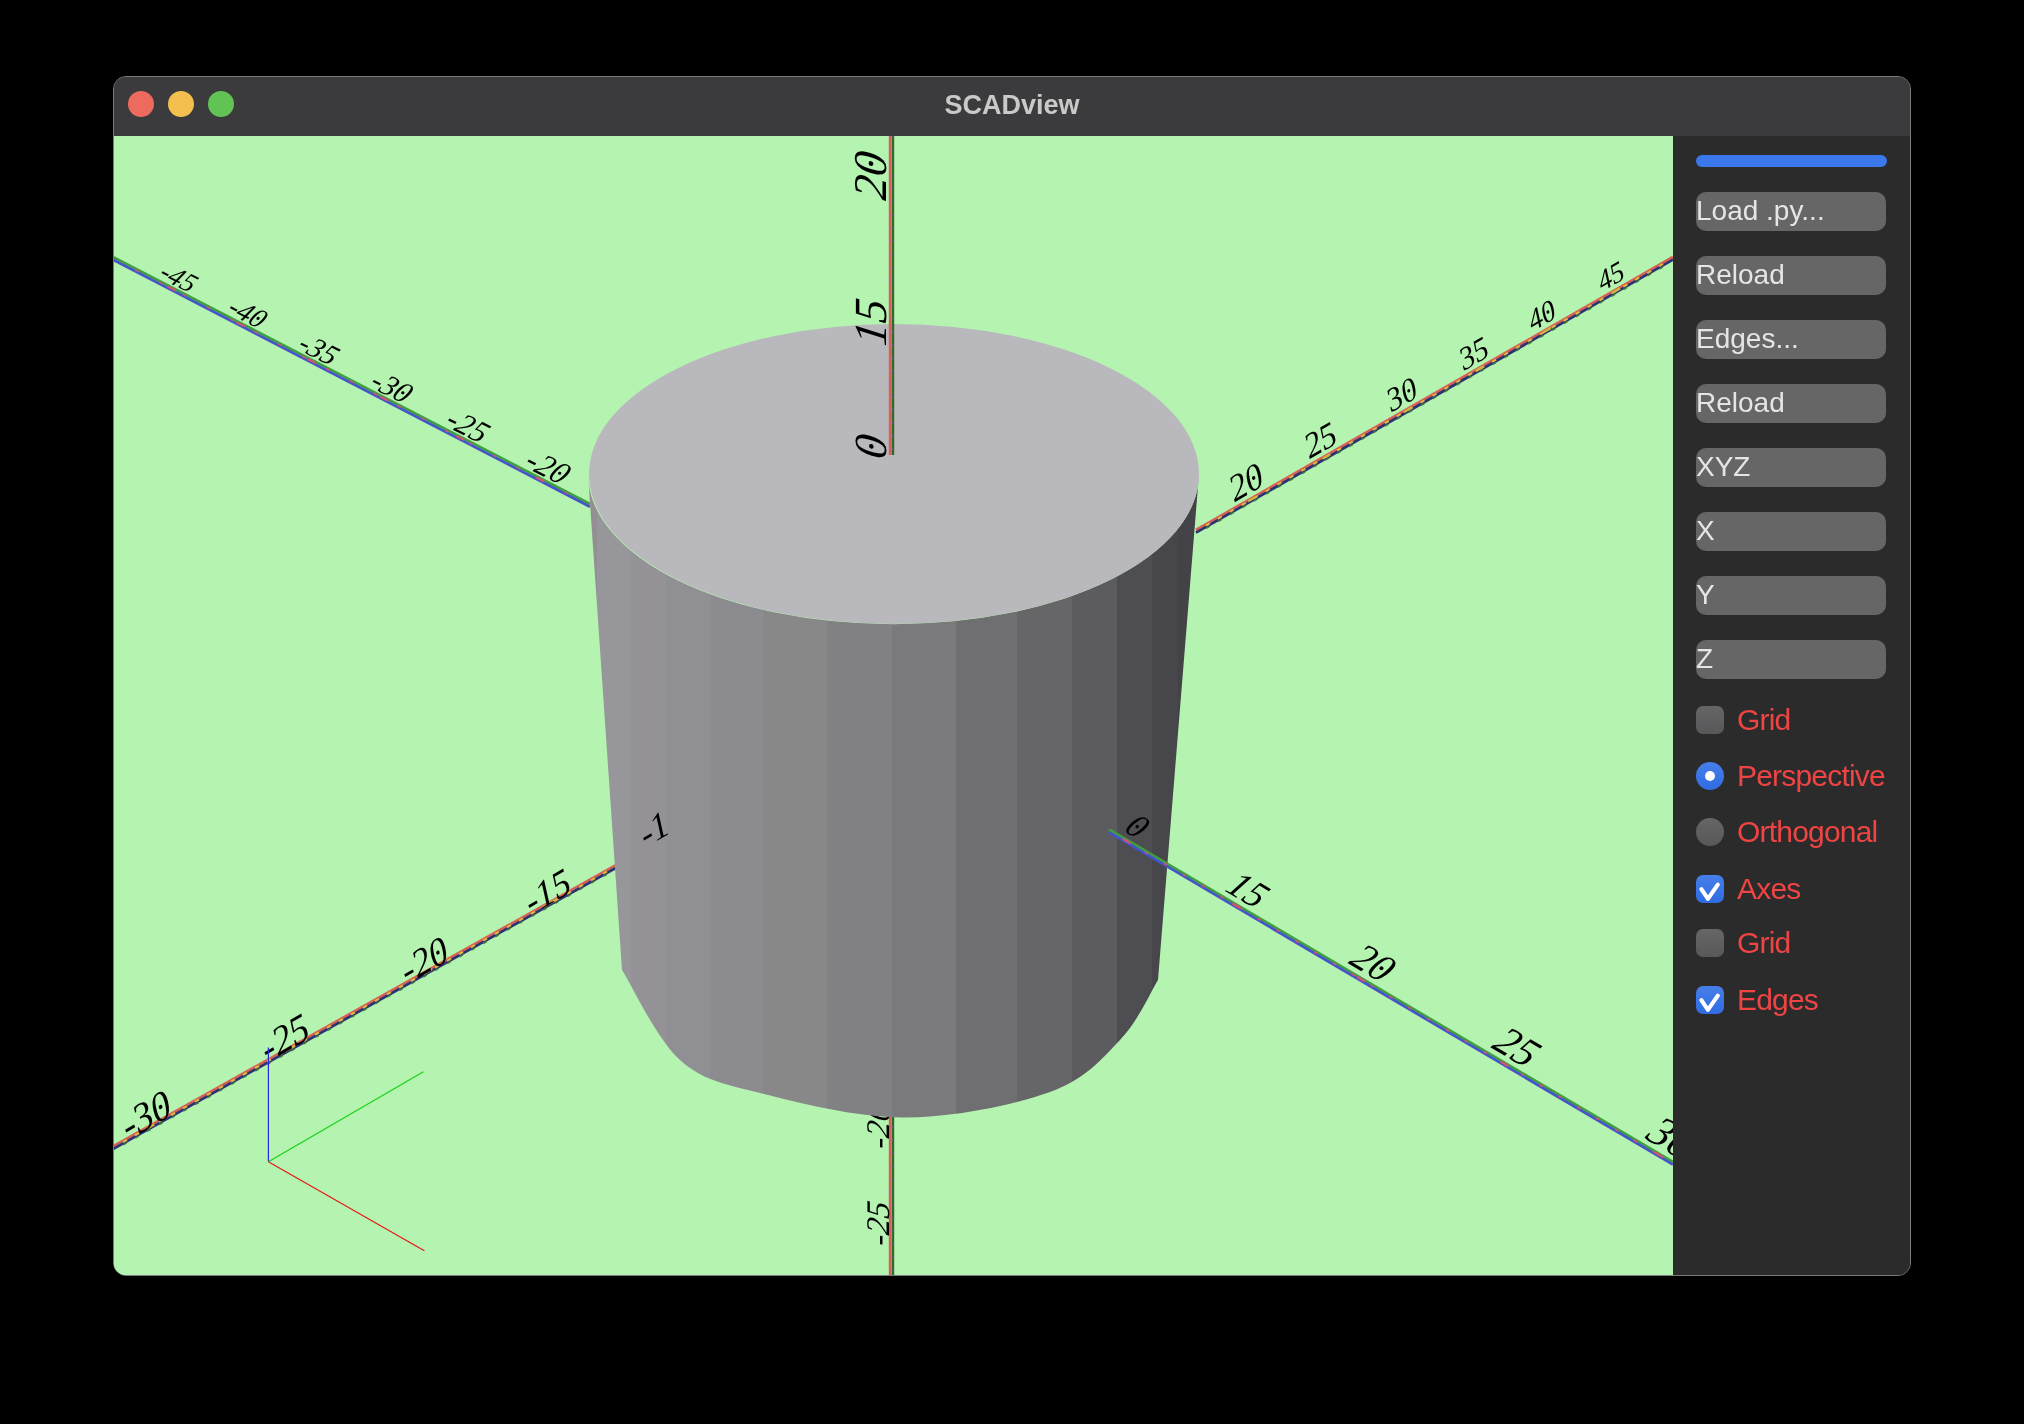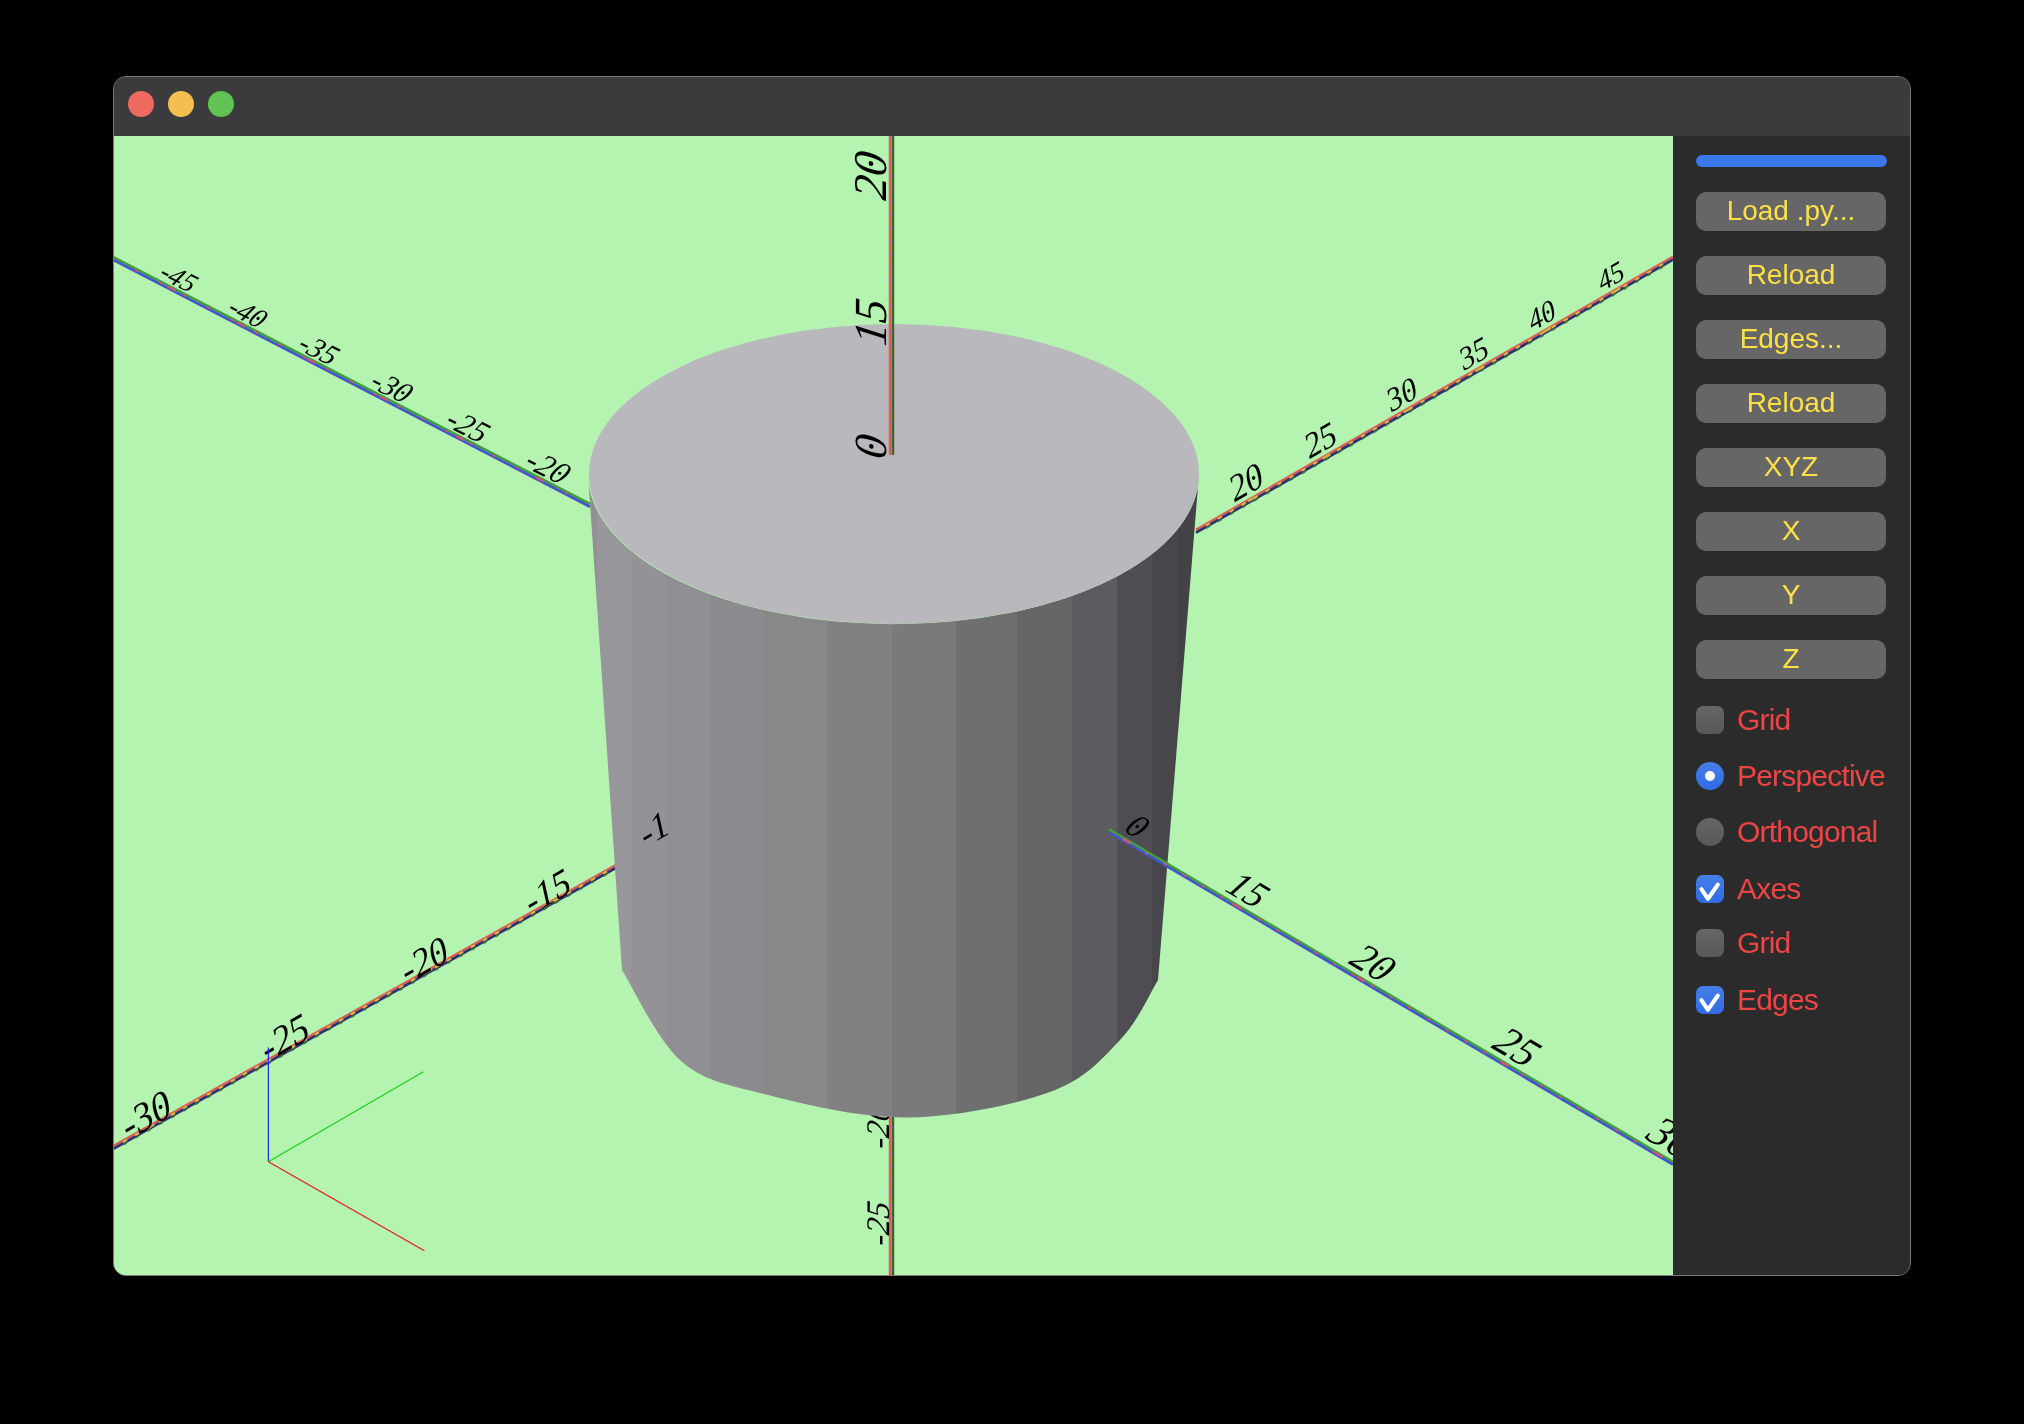--- a/index.html
+++ b/index.html
@@ -6,31 +6,32 @@
  border-radius:13px;border:1px solid #7a7a7a;background:#2b2b2b;overflow:hidden;
  font-family:"Liberation Sans",sans-serif}
 #tbar{position:absolute;left:0;top:0;width:100%;height:59px;background:#3b3b3d}
 #title{position:absolute;left:0;top:0;width:100%;height:59px;line-height:56px;
  text-align:center;color:#c9c9c9;font-weight:bold;font-size:27px}
 .tl{position:absolute;top:14px;width:26px;height:26px;border-radius:50%}
 #vp{position:absolute;left:0;top:59px;width:1560px;height:1140px;background:#b4f3b0;overflow:hidden}
 #sb{position:absolute;left:1559px;top:59px;width:238px;height:1140px;background:#2b2b2b}
 #bluebar{position:absolute;left:23px;top:19px;width:191px;height:12px;border-radius:6px;background:#3b78ec}
 .btn{position:absolute;left:23px;width:190px;height:39px;border-radius:10px;background:#666666;
- color:#fde047;font-size:28px;text-align:center;line-height:38px}
+ color:#e5e5e5;font-size:28px;text-align:left;line-height:38px}
 .cb0,.cb1,.r0,.r1{position:absolute;left:23px;width:28px;height:28px}
 .cb0{background:linear-gradient(#666,#58585a);border-radius:7px}
 .cb1{background:linear-gradient(#477fe9,#2f6ce2);border-radius:7px}
 .r0{background:linear-gradient(#666,#58585a);border-radius:50%}
 .r1{background:linear-gradient(#477fe9,#2f6ce2);border-radius:50%}
 .rdot{position:absolute;left:9px;top:9px;width:10px;height:10px;border-radius:50%;background:#fff}
 .cblab{position:absolute;left:64px;height:40px;line-height:40px;color:#ef4444;font-size:30px;letter-spacing:-0.8px}
 </style></head><body>
 <div id="win">
 <div id="tbar"></div>
+<div id="title">SCADview</div>
 <div class="tl" style="left:14px;background:#ed6a5e"></div>
 <div class="tl" style="left:54px;background:#f4bf4e"></div>
 <div class="tl" style="left:94px;background:#61c354"></div>
 <div id="vp">
 <svg width="1560" height="1140" viewBox="0 0 1560 1140" style="position:absolute;left:0;top:0">
 <rect x="0" y="0" width="1560" height="1140" fill="#b4f3b0"></rect>
 <line x1="-1.0" y1="121.0" x2="476.0" y2="368.0" stroke="#3da23c" stroke-width="2.7"></line>
         <line x1="-1.0" y1="123.7" x2="476.0" y2="370.7" stroke="#4753cc" stroke-width="2.7"></line>
 <line x1="-1.0" y1="1010.3" x2="563.0" y2="695.0" stroke="#d95f53" stroke-width="2.7"></line>
         <line x1="-1.0" y1="1013.0" x2="563.0" y2="697.7" stroke="#2c3370" stroke-width="2.7"></line>

